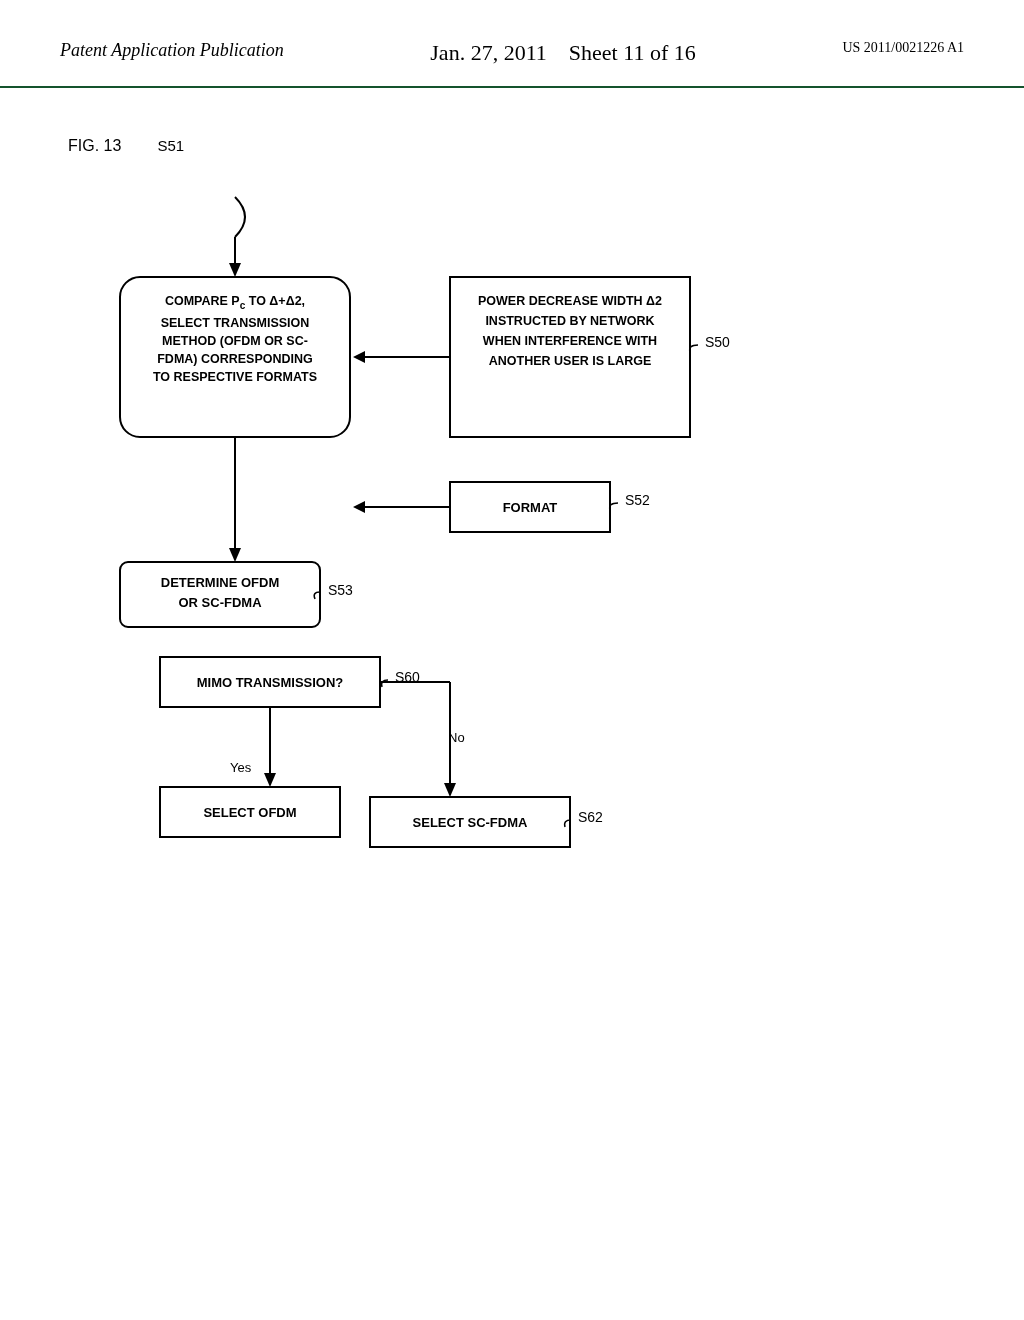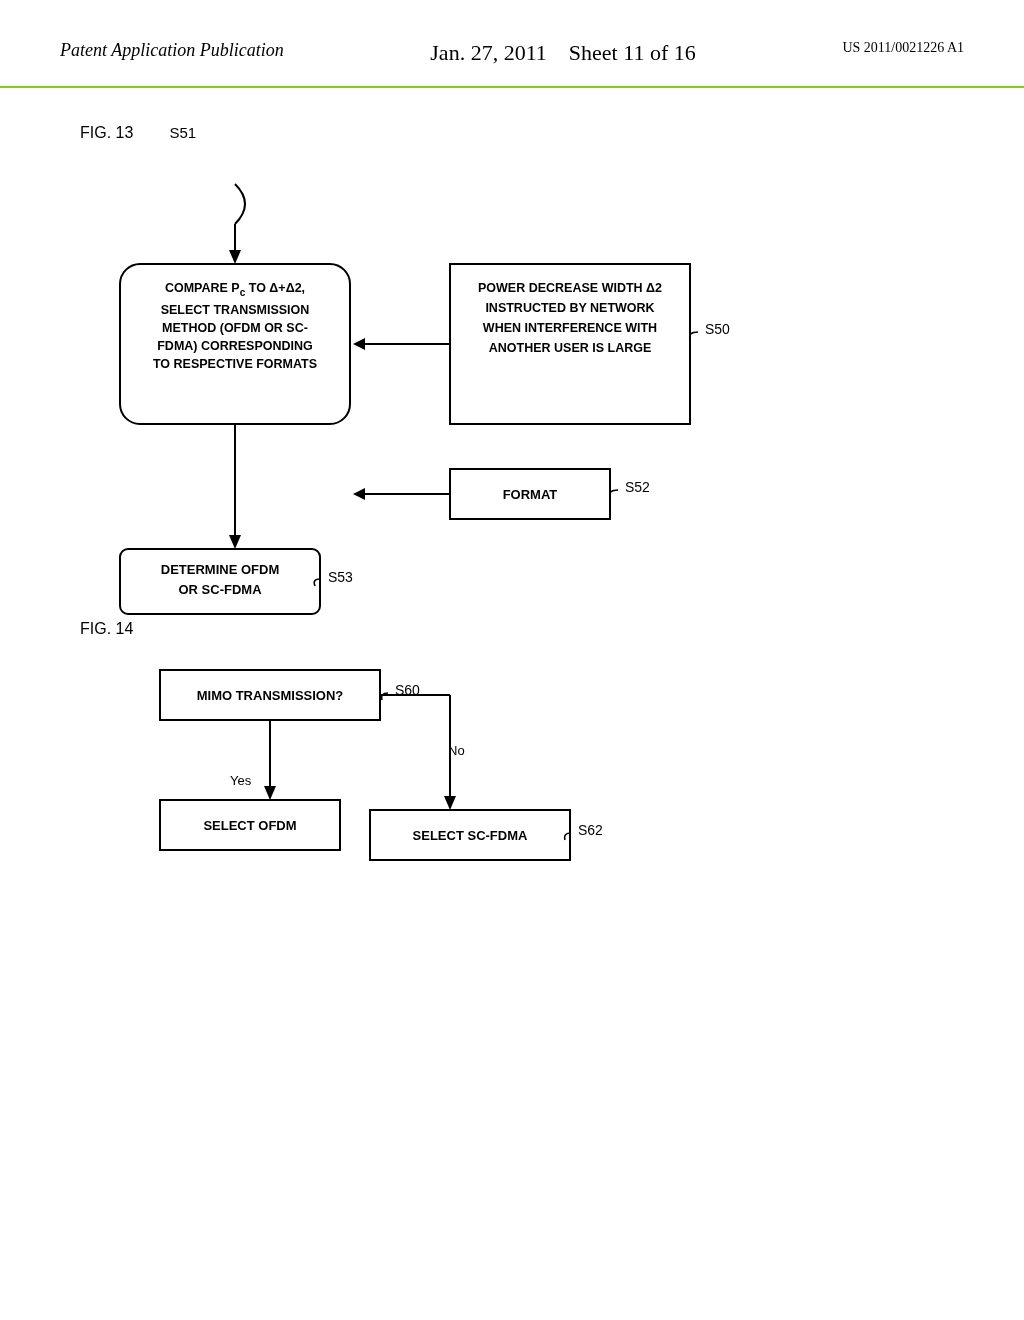--- a/index.html
+++ b/index.html
@@ -11,22 +11,22 @@
       position: relative;
       overflow: hidden;
     }
 
     
     .header {
       display: flex;
       justify-content: space-between;
       align-items: flex-start;
       padding: 40px 60px 20px 60px;
-      border-bottom: 2px solid #84cc16;
-      margin-bottom: 10px;
+      border-bottom: 2px solid #14532d;
+      margin-bottom: 23px;
     }
     .header-left {
       font-size: 18px;
       font-weight: normal;
       font-style: italic;
     }
     .header-center {
       font-size: 22px;
       text-align: center;
     }
@@ -43,21 +43,21 @@
     
     .fig-label {
       font-size: 22px;
       font-weight: bold;
       font-family: Arial, sans-serif;
       margin-bottom: 10px;
     }
     .fig-label span {
       font-size: 16px;
       font-weight: normal;
-      margin-left: 20px;
+      margin-left: 8px;
     }
 
     
     .fig13-container {
       margin-top: 30px;
       position: relative;
       height: 480px;
     }
 
     
@@ -136,23 +136,20 @@
 
         <text x="268" y="408" font-family="Arial" font-size="14">S53</text>
         <path d="M 260 405 Q 252 405 255 412" fill="none" stroke="#000" stroke-width="1.5"></path>
 
       </svg>
 
     </div>
   </div>
 
   <div style="margin-top: -40px;">
-    <div class="fig-label">
-      <span>FIG. 14</span>
-    </div>
 
     <div class="fig14-container">
       <svg width="650" height="280" style="position:absolute; left:0; top:0;">
 
         <rect x="100" y="10" width="220" height="50" fill="white" stroke="black" stroke-width="2"></rect>
         <text x="210" y="40" text-anchor="middle" font-family="Arial" font-weight="bold" font-size="13">MIMO TRANSMISSION?</text>
 
         <text x="335" y="35" font-family="Arial" font-size="14">S60</text>
         <path d="M 328 33 Q 320 33 322 40" fill="none" stroke="#000" stroke-width="1.5"></path>
 

